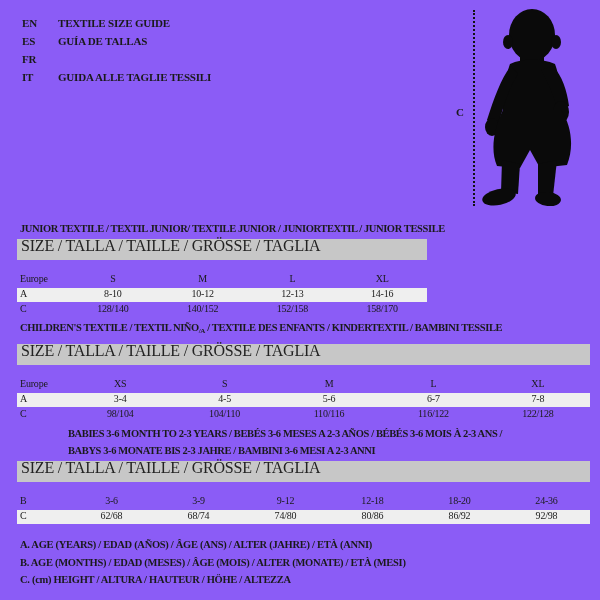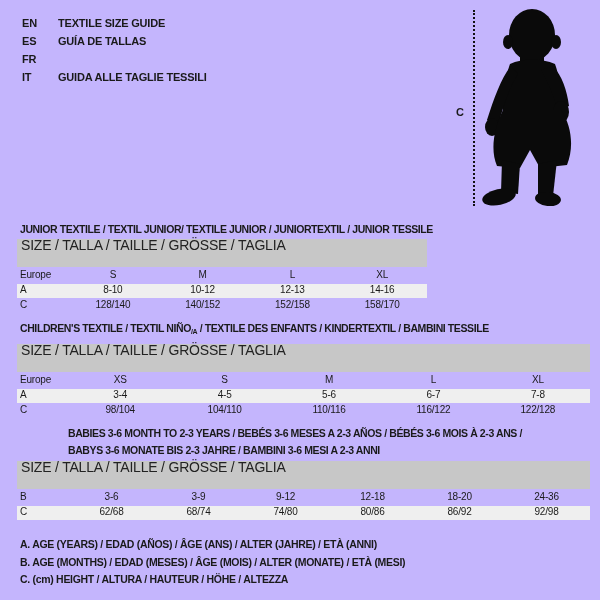--- a/index.html
+++ b/index.html
@@ -1,40 +1,40 @@
 <!DOCTYPE html>
 <html><head>
 <meta charset="utf-8">
 <style>
   html,body { margin:0; padding:0; }
   .page {
-    position:relative; width:600px; height:600px; background:#c4b5fd;
-    font-family:Liberation Sans, sans-serif; color:#1a1a1a; overflow:hidden;
+    position:relative; width:600px; height:600px; background:#8b5cf6;
+    font-family:Liberation Serif, serif; color:#1a1a1a; overflow:hidden;
   }
   
   .langs { position:absolute; top:14px; left:22px; }
   .lang-row { display:flex; height:18px; align-items:center;
               font-weight:bold; font-size:11px; letter-spacing:-0.2px; }
   .lang-code { width:36px; }
   
   .figure { position:absolute; top:0; left:440px; width:160px; height:215px; }
   .measure-line { position:absolute; left:33px; top:10px; height:196px; width:0;
                   border-left:2px dotted #111; }
   .measure-label { position:absolute; left:16px; top:106px;
                    font-weight:bold; font-size:11px; }
   .baby-svg { position:absolute; left:32px; top:8px; }
   
   .sec-heading { position:absolute; left:20px; font-weight:bold; font-size:10.5px;
                  letter-spacing:-0.4px; white-space:nowrap; }
   .sec-heading .sub { font-size:7px; vertical-align:-2px; }
   .two-line { line-height:17px;margin-left:48px; }
   
   .size-table { position:absolute; left:17px; }
-  .t-bar { height:28px; background:#c7c7c7; font-size:14px; line-height:13px;
-           padding-left:4px; letter-spacing:-0.2px; margin-bottom:2px;
+  .t-bar { height:21px; background:#c7c7c7; font-size:16px; line-height:13px;
+           padding-left:4px; letter-spacing:-0.2px; margin-bottom:13px;
            color:#222; }
   .t-row { display:flex; height:14px; margin-bottom:1px; font-size:10px;
            align-items:flex-start; letter-spacing:-0.2px; }
   .t-row.shaded { background:#efefef; }
   .t-label { width:48px; padding-left:3px; }
   .t-cell { flex:1; text-align:center; }
   
   .legend { position:absolute; left:20px; top:536px; }
   .legend-line { height:17.5px; line-height:17.5px; font-weight:bold;
                  font-size:10.5px; letter-spacing:-0.3px; white-space:nowrap; }

